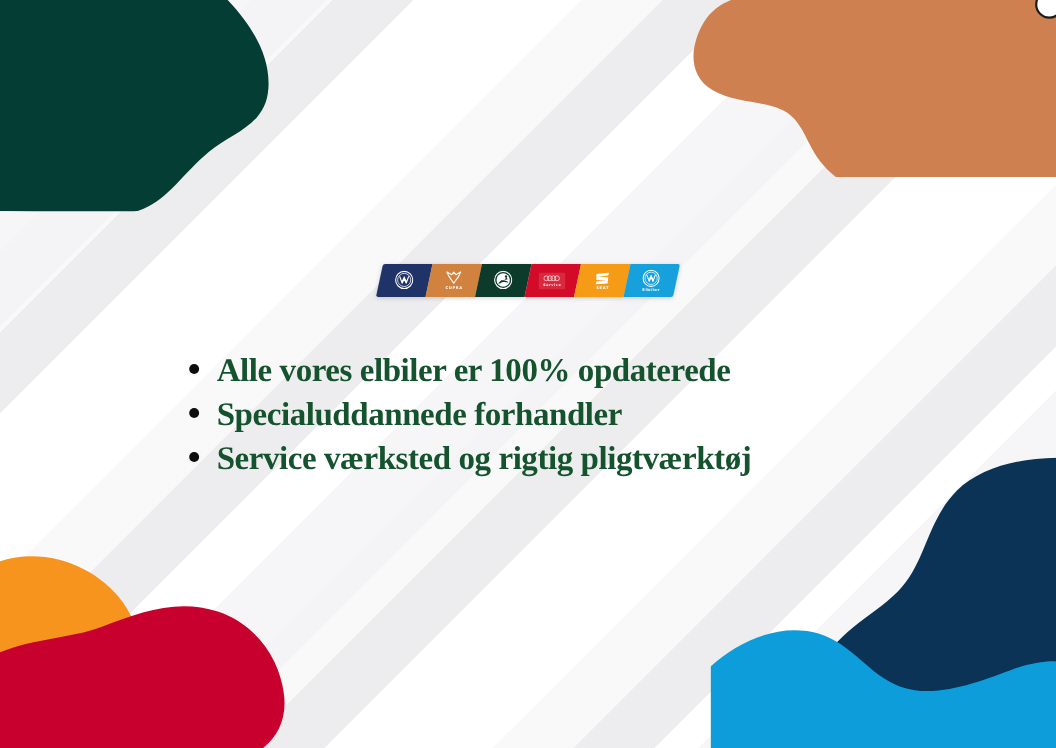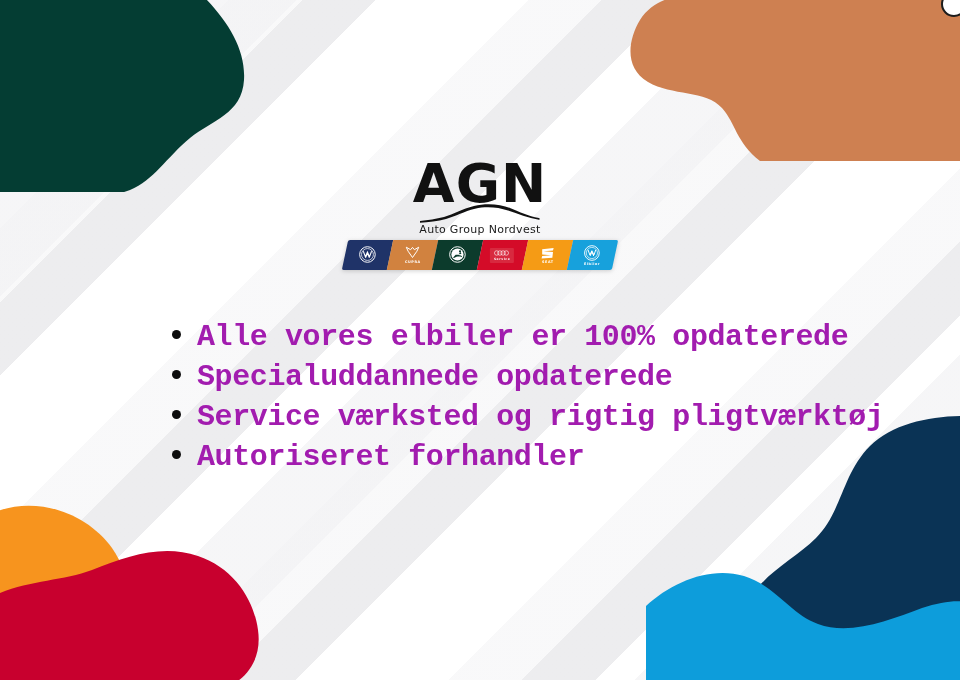--- a/index.html
+++ b/index.html
@@ -168,25 +168,25 @@
     width: 9px;
     height: 9px;
     border-radius: 50%;
     background: #0d0d0d;
     flex: 0 0 auto;
     margin-right: 16px;
     position: relative;
     top: -6px;
   }
   .bullet-text {
-    font-family: Liberation Mono, monospace;
+    font-family: Liberation Serif, serif;
     font-weight: 700;
     font-size: 30px;
     letter-spacing: -0.4px;
-    color: #a21caf;
+    color: #14532d;
     white-space: nowrap;
   }
 </style>
 </head>
 <body>
 
 <div class="slide">
 
   <div class="bg-stripes"></div>
   <div class="bg-stripes-2"></div>
@@ -228,30 +228,20 @@
     </svg>
   </div>
 
   <div class="blob blob-br" style="bottom:-8px;right:-6px;">
     <svg width="320" height="130" viewBox="0 0 320 130" aria-hidden="true">
       <path d="M0,48 C26,24 64,8 98,18 C130,28 144,56 172,66
                C204,78 244,62 276,50 C294,44 310,42 320,44 L320,130 L0,130 Z" fill="#0D9DDB"></path>
     </svg>
   </div>
 
-  <div class="logo-block">
-    <div class="logo-wordmark">AGN</div>
-    <svg class="logo-car" viewBox="0 0 124 22" aria-hidden="true">
-      <path d="M2,18 C10,17 18,16 26,14 C36,11 44,6 56,3 C68,0 82,1 92,5
-               C102,9 110,13 121,15 C122,15.4 122,16.4 121,16.8
-               C110,15 100,11 90,7.6 C80,4.2 68,3.2 57,5.8
-               C46,8.4 38,13.2 28,16 C20,18.2 10,19.4 2,19.8 Z" fill="#111111"></path>
-    </svg>
-    <div class="logo-tagline">Auto Group Nordvest</div>
-  </div>
 
   <div class="brand-strip">
 
     <div class="brand-seg" style="background:#1F3368">
       <div class="brand-inner">
         <svg class="brand-mark" width="17" height="17" viewBox="0 0 24 24" aria-hidden="true">
           <circle cx="12" cy="12" r="11" fill="none" stroke="#fff" stroke-width="1.4"></circle>
           <circle cx="12" cy="12" r="8.4" fill="none" stroke="#fff" stroke-width="1"></circle>
           <path d="M6.2,7.4 L9,15 L12,8.6 L15,15 L17.8,7.4 M9.2,16.6 L12,10.4 L14.8,16.6" fill="none" stroke="#fff" stroke-width="1.5" stroke-linejoin="miter"></path>
         </svg>
@@ -316,25 +306,21 @@
 
   </div>
 
   <ul class="bullets">
     <li class="bullet-row">
       <span class="bullet-dot"></span>
       <span class="bullet-text">Alle vores elbiler er 100% opdaterede</span>
     </li>
     <li class="bullet-row">
       <span class="bullet-dot"></span>
-      <span class="bullet-text">Specialuddannede opdaterede</span>
+      <span class="bullet-text">Specialuddannede forhandler</span>
     </li>
     <li class="bullet-row">
       <span class="bullet-dot"></span>
       <span class="bullet-text">Service værksted og rigtig pligtværktøj</span>
     </li>
-    <li class="bullet-row">
-      <span class="bullet-dot"></span>
-      <span class="bullet-text">Autoriseret forhandler</span>
-    </li>
   </ul>
 
 </div>
 
 </body></html>

